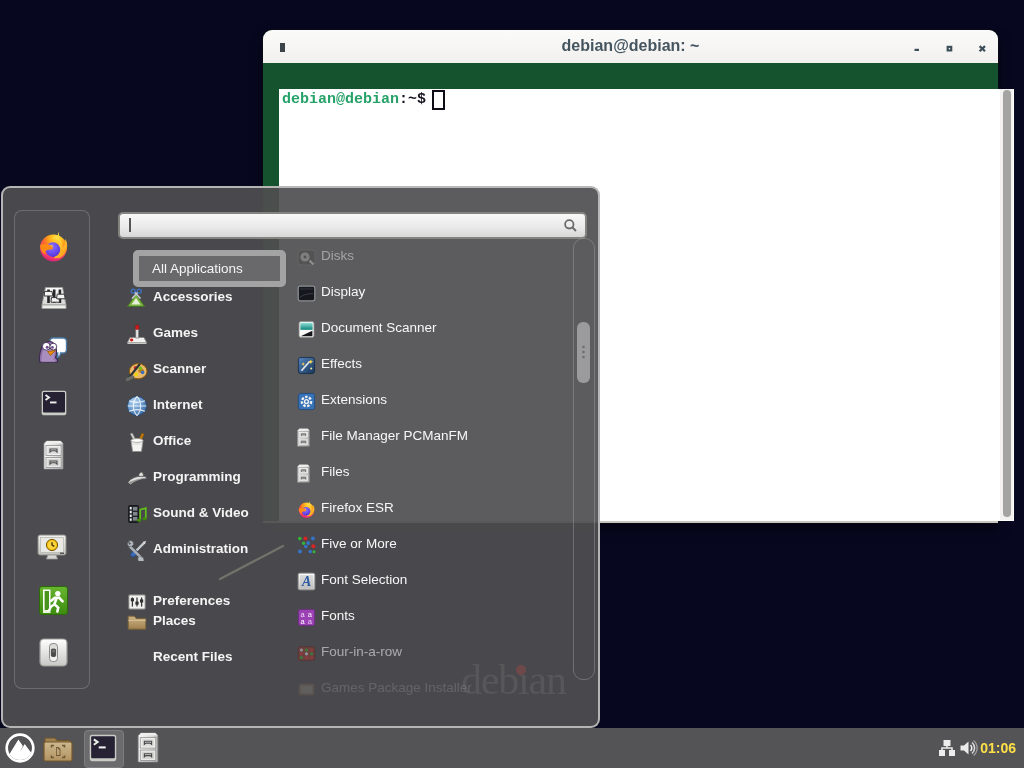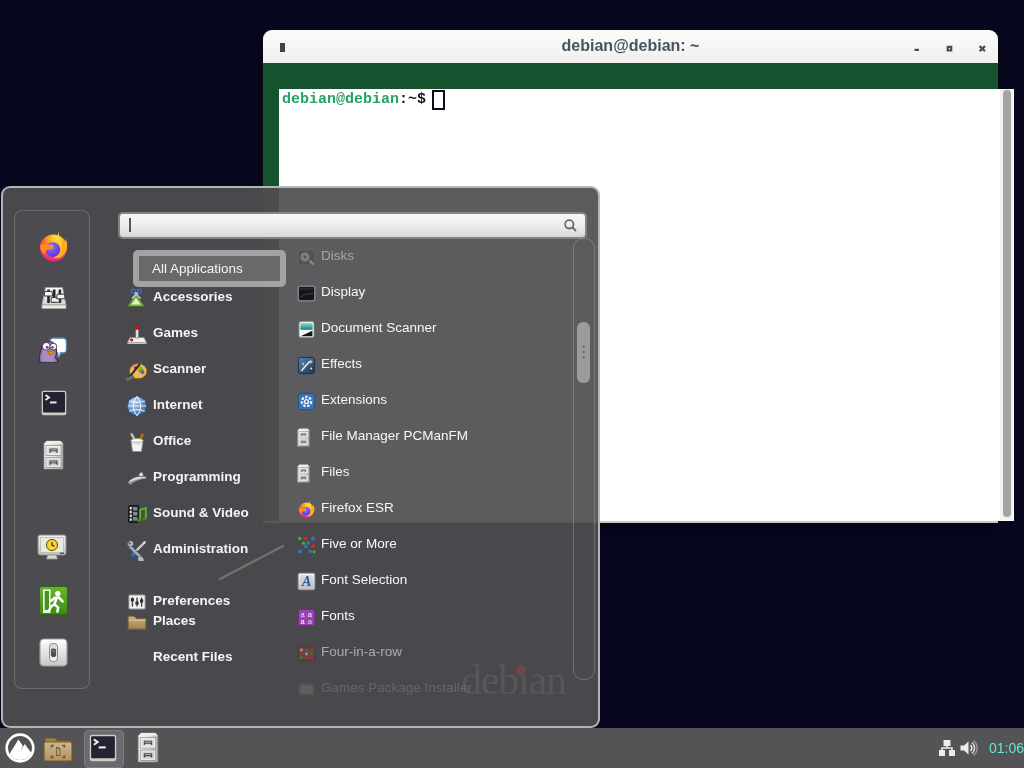--- a/index.html
+++ b/index.html
@@ -38,21 +38,21 @@
   .app .ai{position:absolute;left:14px;top:9px;}
   .app .at{position:absolute;left:38px;top:9px;white-space:nowrap;}
   #mscrolltrack{left:570px;top:50px;width:20px;height:440px;border:1px solid rgba(170,170,170,0.4);
     border-radius:10px;}
   #mscrollthumb{left:574px;top:134px;width:13px;height:61px;background:#9b9b9d;border-radius:6px;}
   #wmark{left:458px;top:468px;font-family:"Liberation Serif",serif;font-size:42px;color:#57575a;
     letter-spacing:-1.2px;filter:blur(0.5px);}
   #wdot{left:513px;top:477px;width:10px;height:10px;border-radius:50%;background:#6f484a;filter:blur(0.4px);}
   
   #taskbar{left:0;top:728px;width:1024px;height:40px;background:#545456;}
-  #clock{right:0;top:12px;font-size:14px;font-weight:normal;color:#5eead4;}
+  #clock{right:8px;top:12px;font-size:14px;font-weight:bold;color:#fde047;}
   #termbtn{left:84px;top:2px;width:38px;height:36px;background:#6b6b6d;border:1px solid #7e7e80;border-radius:4px;}
 </style></head>
 <body>
 <div id="desktop" class="abs"></div>
 
 <div id="term" class="abs">
   <div id="thead" class="abs">
     <div id="ticon" class="abs"></div>
     <div id="ttitle" class="abs">debian@debian: ~</div>
     <svg class="abs" style="left:645px;top:12px" width="90" height="14" viewBox="0 0 90 14">

